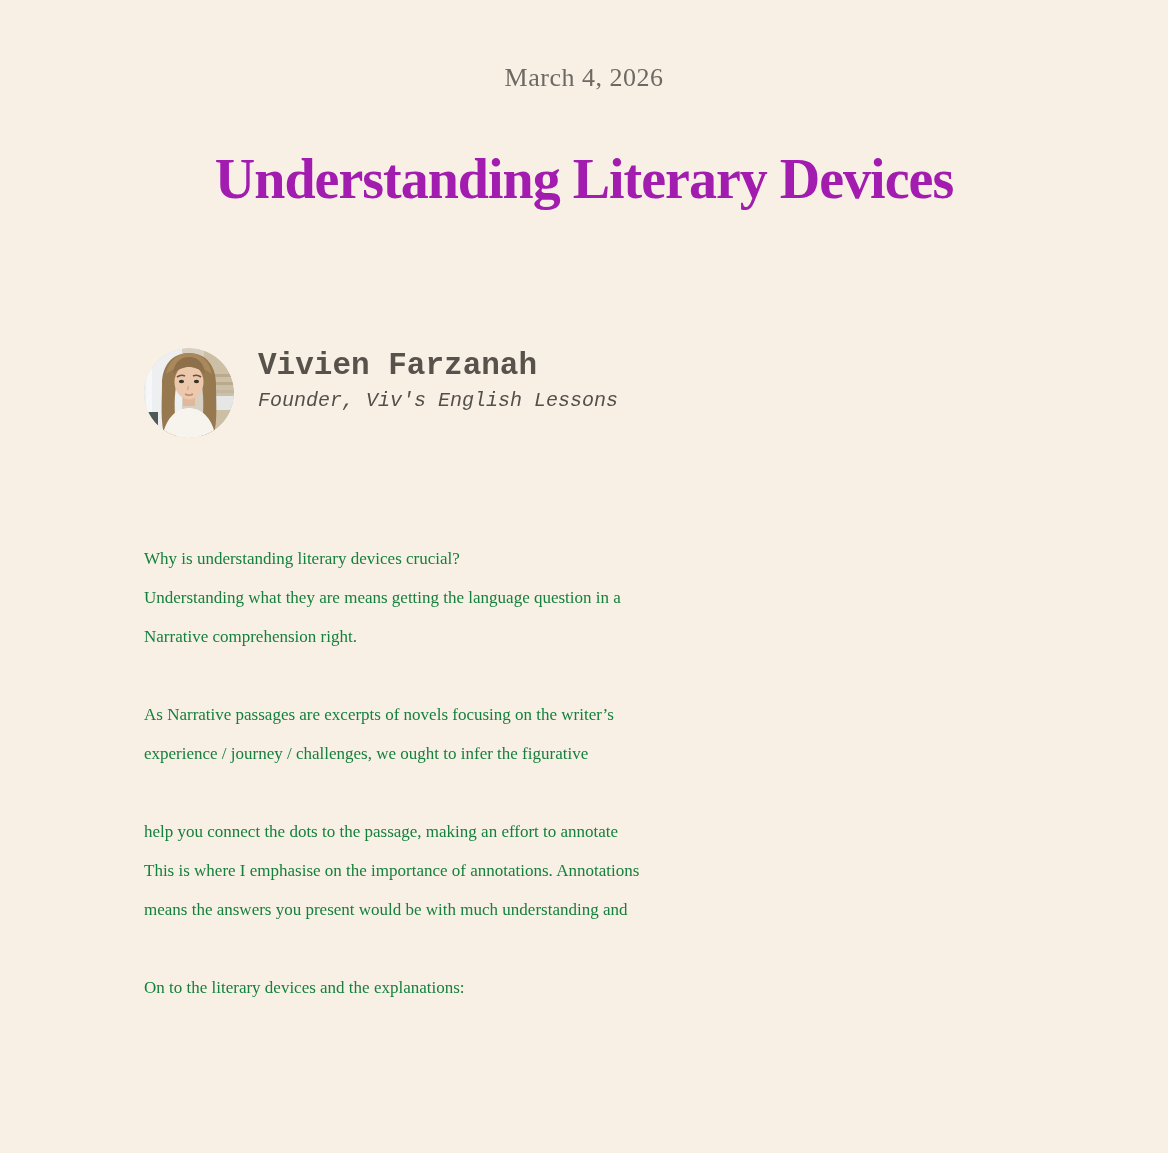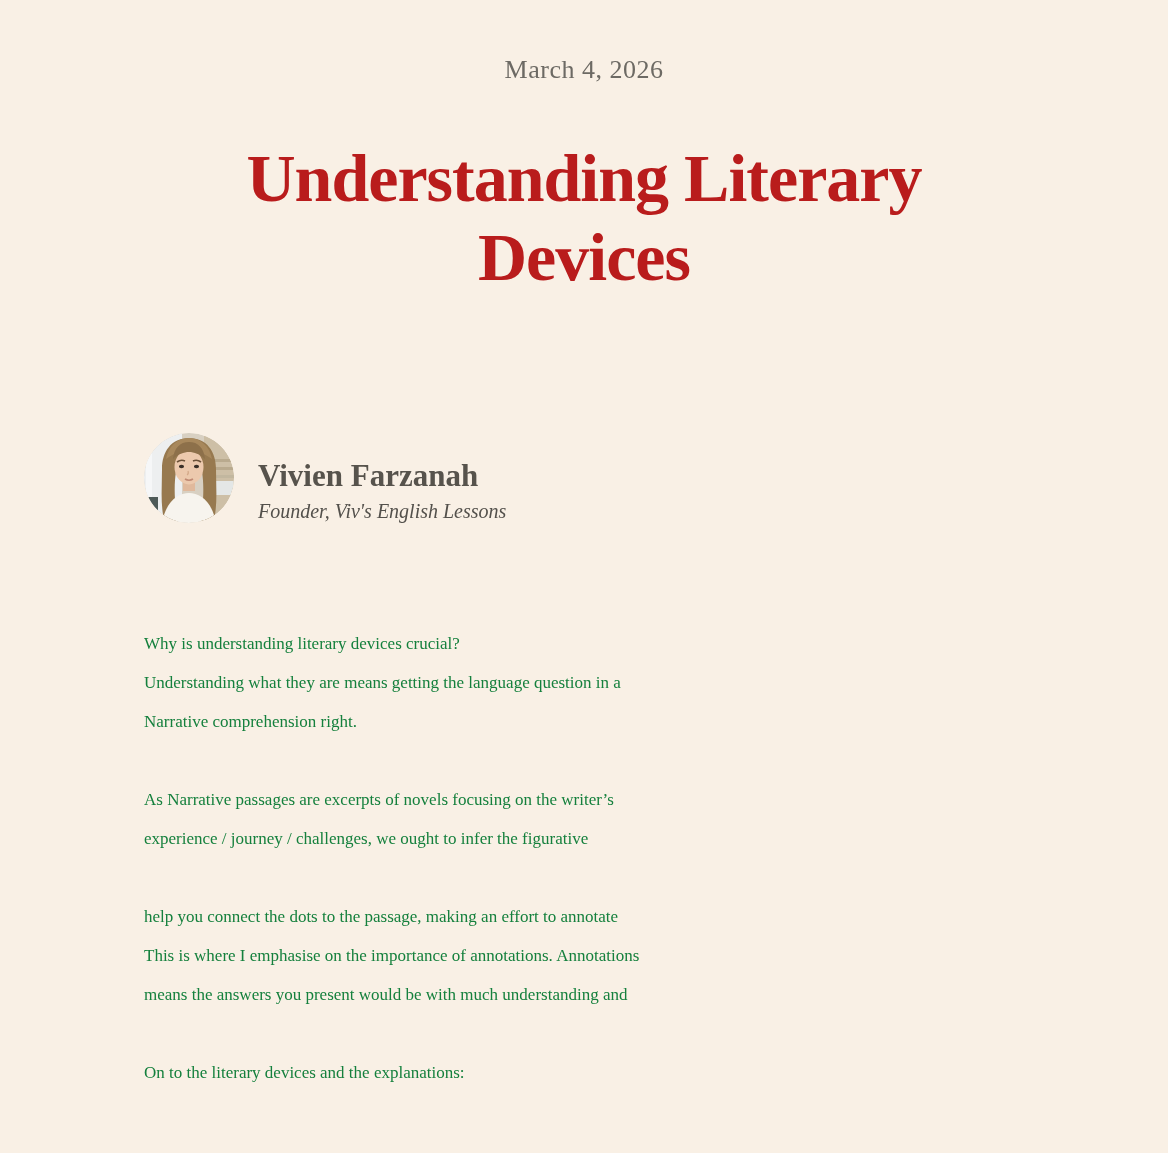--- a/index.html
+++ b/index.html
@@ -4,43 +4,44 @@
 <style>
   * { margin: 0; padding: 0; box-sizing: border-box; }
   html, body { width: 1168px; height: 1153px; }
   body {
     background: #f9f0e5;
     font-family: "Liberation Serif", "DejaVu Serif", serif;
     overflow: hidden;
   }
   .page {
     width: 880px;
-    margin: 4px auto;
+    margin: 12px auto;
     padding-top: 51px;
   }
   .date {
     text-align: center;
     font-size: 26px;
     color: #6d6a64;
     letter-spacing: 0.5px;
   }
   .title {
     margin: 54px auto 0 auto;
     max-width: 860px;
     text-align: center;
-    font-size: 68px;
+    font-size: 56px;
     font-weight: 700;
     line-height: 1.16;
-    color: #b91c1c;
+    color: #a21caf;
     letter-spacing: -1px;
   }
   .author {
     margin-top: 136px;
     display: flex;
-    align-items: flex-end;
+    align-items: flex-start;
+    font-family: Liberation Mono, monospace;
   }
   .avatar-wrap {
     width: 90px;
     height: 90px;
     border-radius: 50%;
     overflow: hidden;
     flex: 0 0 90px;
     cursor: pointer;
   }
   .avatar-wrap svg { display: block; width: 90px; height: 90px; }

